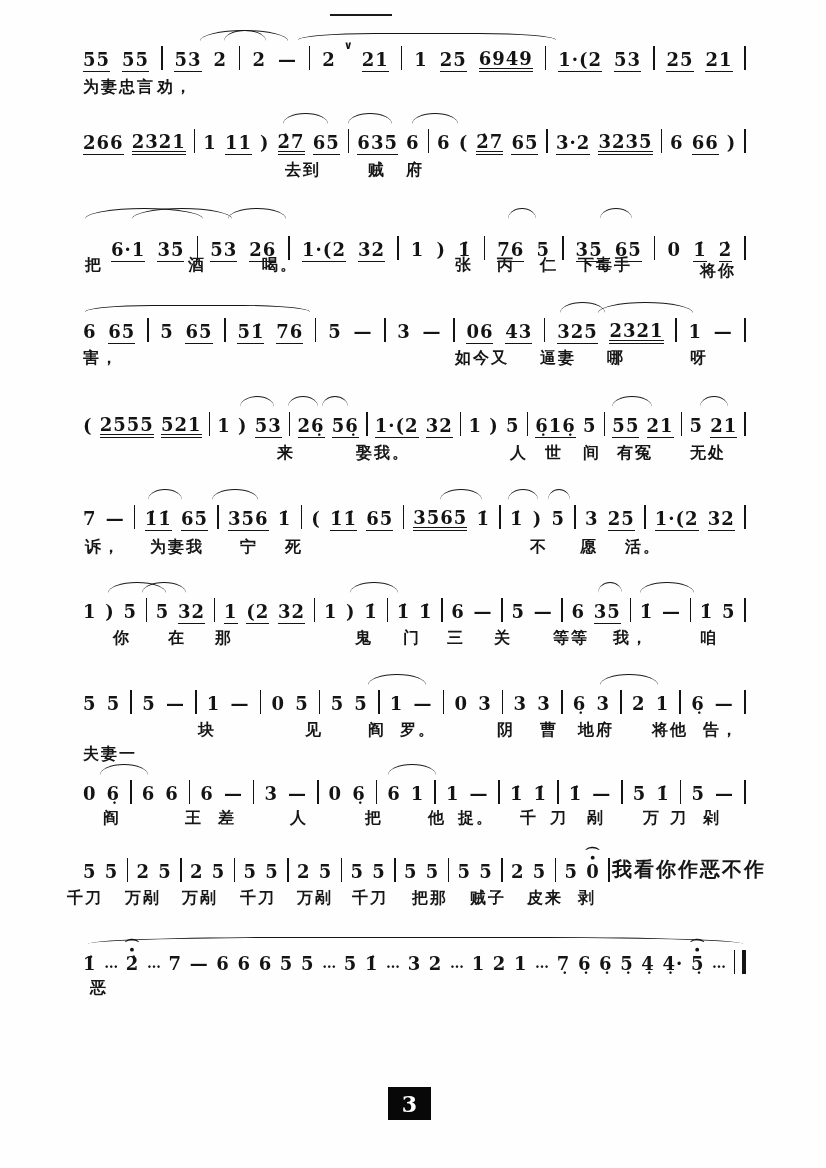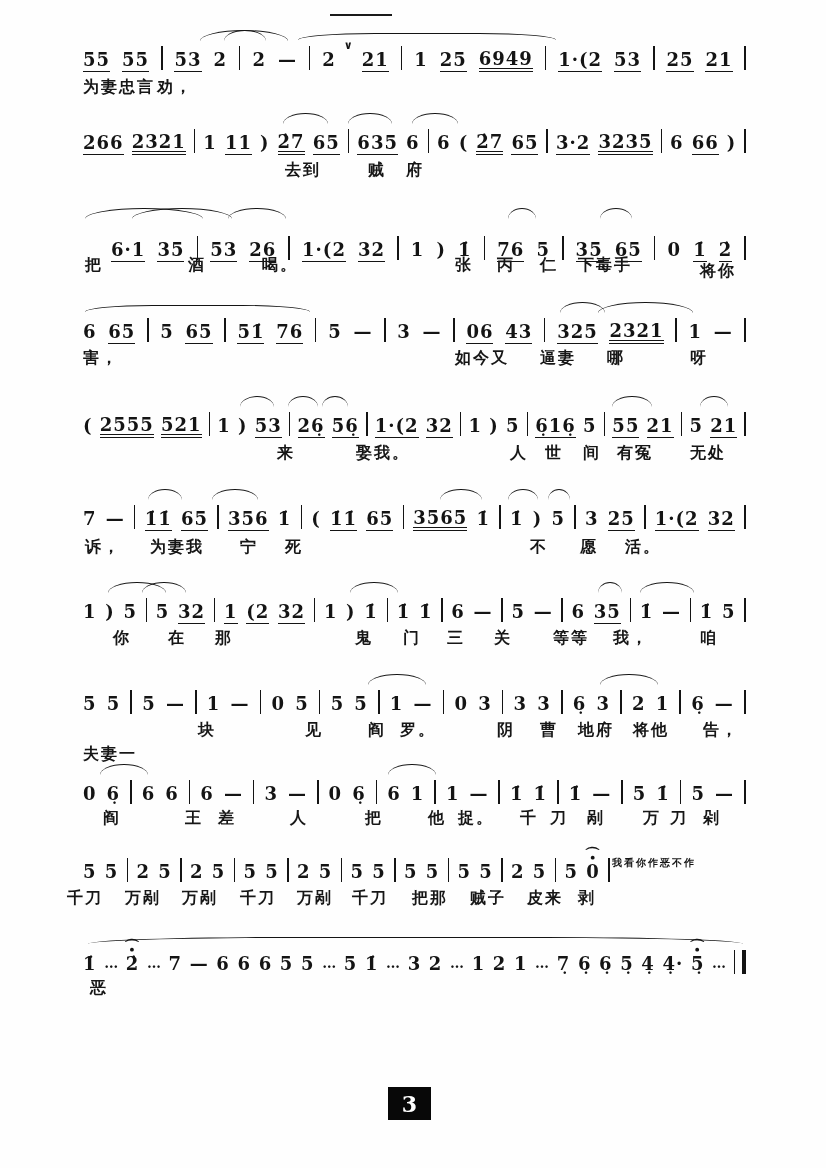--- a/index.html
+++ b/index.html
@@ -21,21 +21,21 @@
                    top:-16px;font-size:16px;line-height:1;}
   .fermata::after{content:"●";position:absolute;left:50%;transform:translateX(-50%);
                   top:-8px;font-size:5px;line-height:1;}
   
   .arc{position:absolute;height:10px;border-top:1.6px solid #141414;
        border-radius:50% 50% 0 0 / 100% 100% 0 0;}
   .arc.flat{height:6px;border-radius:30% 30% 0 0 / 100% 100% 0 0;}
   
   .lyric,.speech{position:absolute;font-family:"Liberation Sans",sans-serif;
                  font-size:16px;font-weight:bold;letter-spacing:2px;white-space:nowrap;color:#161616;}
-  .speech{font-size:10px;}
+  .speech{font-size:20px;}
   
   .pagenum{position:absolute;left:388px;top:1087px;width:43px;height:33px;background:#080808;
            color:#fff;font-size:22px;font-weight:bold;display:flex;align-items:center;
            justify-content:center;font-family:"DejaVu Serif",serif;}
   
   .watermark{position:absolute;right:4px;top:1126px;text-align:right;color:#0a0a0a;
              font-family:"DejaVu Sans Mono",monospace;}
   .wm1{font-size:13px;font-weight:bold;letter-spacing:1px;font-family:"Liberation Sans",sans-serif;}
   .wm2{font-size:10px;font-weight:bold;letter-spacing:0.5px;}
   
@@ -352,21 +352,21 @@
     <div class="arc" style="left: 368px; top: 674px; width: 58px;"></div>
     <div class="arc" style="left: 600px; top: 674px; width: 58px;"></div>
     <span class="lyric" style="left: 83px; top: 744px;">夫妻一</span>
     <span class="lyric" style="left: 198px; top: 720px;">块</span>
     <span class="lyric" style="left: 305px; top: 720px;">见</span>
     <span class="lyric" style="left: 368px; top: 720px;">阎</span>
     <span class="lyric" style="left: 400px; top: 720px;">罗。</span>
     <span class="lyric" style="left: 497px; top: 720px;">阴</span>
     <span class="lyric" style="left: 540px; top: 720px;">曹</span>
     <span class="lyric" style="left: 578px; top: 720px; font-family: Liberation Serif, serif;">地府</span>
-    <span class="lyric" style="left: 633px; top: 720px;">将他</span>
+    <span class="lyric" style="left: 652px; top: 720px;">将他</span>
     <span class="lyric" style="left: 703px; top: 720px;">告，</span>
     <div class="notes" style="top: 780px;">
       <span class="note">0</span>
       <span class="note">6̣</span>
       <span class="barline"></span>
       <span class="note">6</span>
       <span class="note">6</span>
       <span class="barline"></span>
       <span class="note">6</span>
       <span class="note">—</span>

